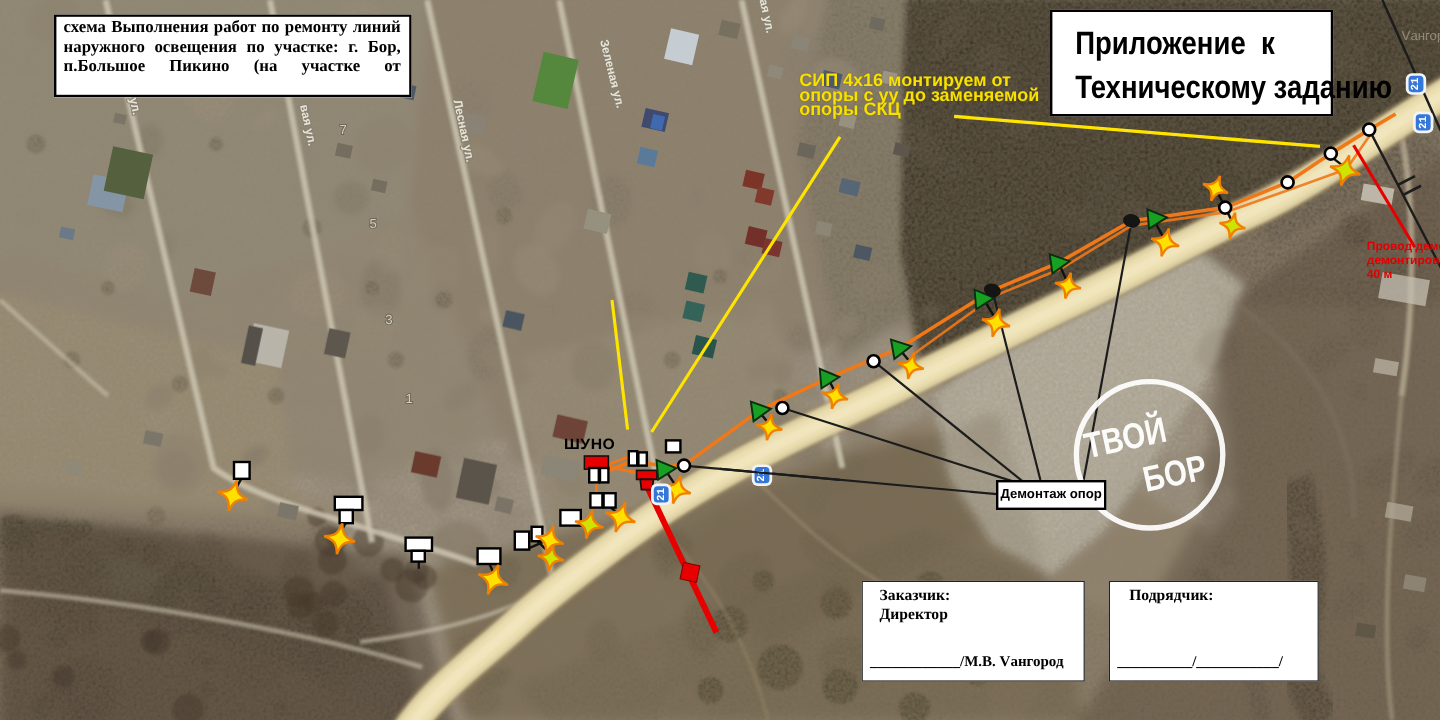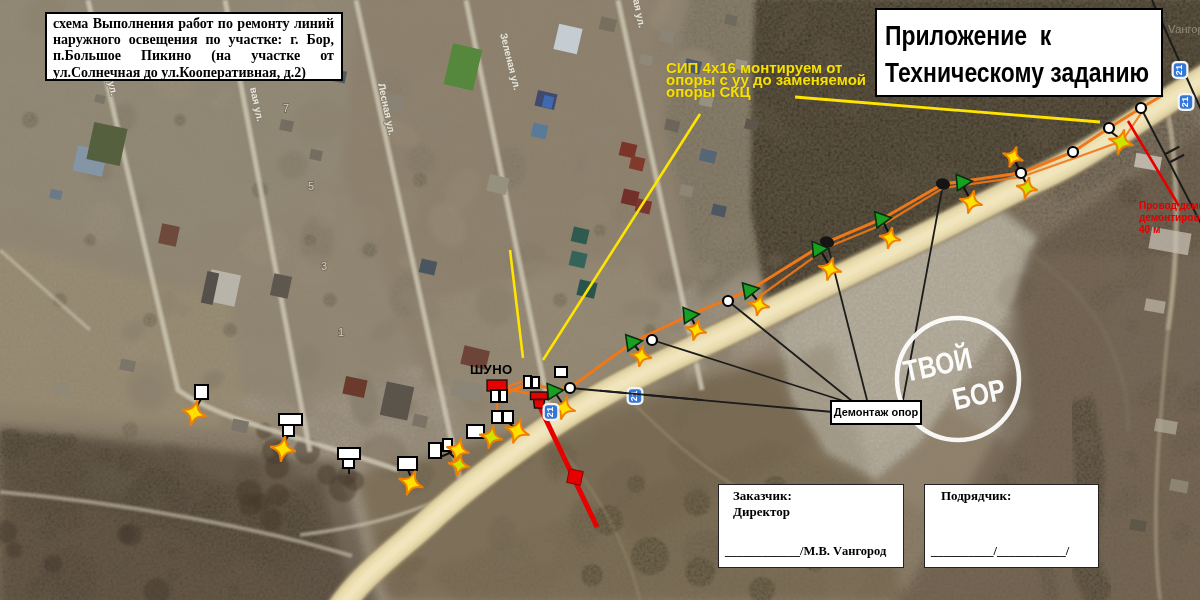--- a/index.html
+++ b/index.html
@@ -2,21 +2,21 @@
 <html><head>
 <meta charset="utf-8">
 <style>
   html,body{margin:0;padding:0;background:#777;}
   #stage{position:relative;width:1200px;height:600px;overflow:hidden;background:#8a7d6a;font-family:"Liberation Sans",sans-serif;}
   #map{position:absolute;left:0;top:0;}
   .box{position:absolute;background:#fff;border:2px solid #000;box-sizing:border-box;}
   #title{left:29px;top:12px;width:298px;height:69px;padding:2px 7px 2px 6px;font-family:"Liberation Serif",serif;font-weight:bold;font-size:14px;line-height:16.2px;color:#000;margin-left:16px;}
   #title div{text-align:justify;text-align-last:justify;}
   #title div.last{text-align-last:left;}
-  #prilozh{left:875px;top:8px;width:288px;height:89px;padding:8px 0 0 8px;font-weight:bold;font-size:27px;line-height:37px;color:#000;}
+  #prilozh{left:875px;top:8px;width:236px;height:89px;padding:8px 0 0 19px;font-weight:bold;font-size:27px;line-height:37px;color:#000;}
   #prilozh .sq{display:inline-block;transform:scaleX(0.85);transform-origin:0 0;white-space:nowrap;}
   #demontag{left:830px;top:400px;width:92px;height:25px;border-width:2px;font-weight:bold;font-size:11px;text-align:center;line-height:20px;}
   #zakaz{left:718px;top:484px;width:186px;height:84px;border:1.5px solid #222;font-family:"Liberation Serif",serif;font-weight:bold;font-size:13px;padding:3px 14px;line-height:16px;}
   #podryad{left:924px;top:484px;width:175px;height:84px;border:1.5px solid #222;font-family:"Liberation Serif",serif;font-weight:bold;font-size:13px;padding:3px 16px;line-height:16px;}
   .sig{position:absolute;bottom:8px;left:6px;white-space:nowrap;font-size:12.5px;}
   #shuno{position:absolute;left:470px;top:363px;font-weight:bold;font-size:12.5px;letter-spacing:0.4px;color:#000;transform:scaleX(1.05);transform-origin:0 0;}
   .ytext{position:absolute;color:#f8e000;font-weight:bold;font-size:15px;line-height:11.8px;white-space:nowrap;text-shadow:0 0 1px rgba(60,50,0,.5);}
   #ytextA{left:462px;top:213px;}
   #ytextB{left:666px;top:62px;}
   #rtext{position:absolute;left:1139px;top:200px;color:#e00000;font-weight:bold;font-size:10px;line-height:12px;white-space:nowrap;}
@@ -665,21 +665,20 @@
 <text transform="translate(955,410) rotate(-12) scale(0.82,1)" font-size="30" font-weight="bold" fill="#fff" opacity="0.96" font-family="Liberation Sans,sans-serif">БОР</text>
 
 <text x="1168" y="33" font-size="11" fill="#cfc9bb" opacity="0.5" font-family="Liberation Sans,sans-serif">Vангород</text>
 </g>
 </svg>
 
 <div id="title" class="box">
   <div>схема Выполнения работ по ремонту линий</div>
   <div>наружного освещения по участке: г. Бор,</div>
   <div>п.Большое Пикино (на участке от</div>
-  <div class="last">ул.Солнечная до ул.Кооперативная, д.2)</div>
 </div>
 
 <div id="prilozh" class="box"><span class="sq">Приложение&nbsp;&nbsp;к</span><br><span class="sq">Техническому заданию</span></div>
 
 <div id="demontag" class="box">Демонтаж опор</div>
 
 <div id="zakaz" class="box">Заказчик:<br>Директор<div class="sig">____________/М.В. Vангород</div></div>
 
 <div id="podryad" class="box">Подрядчик:<div class="sig">__________/___________/</div></div>
 

